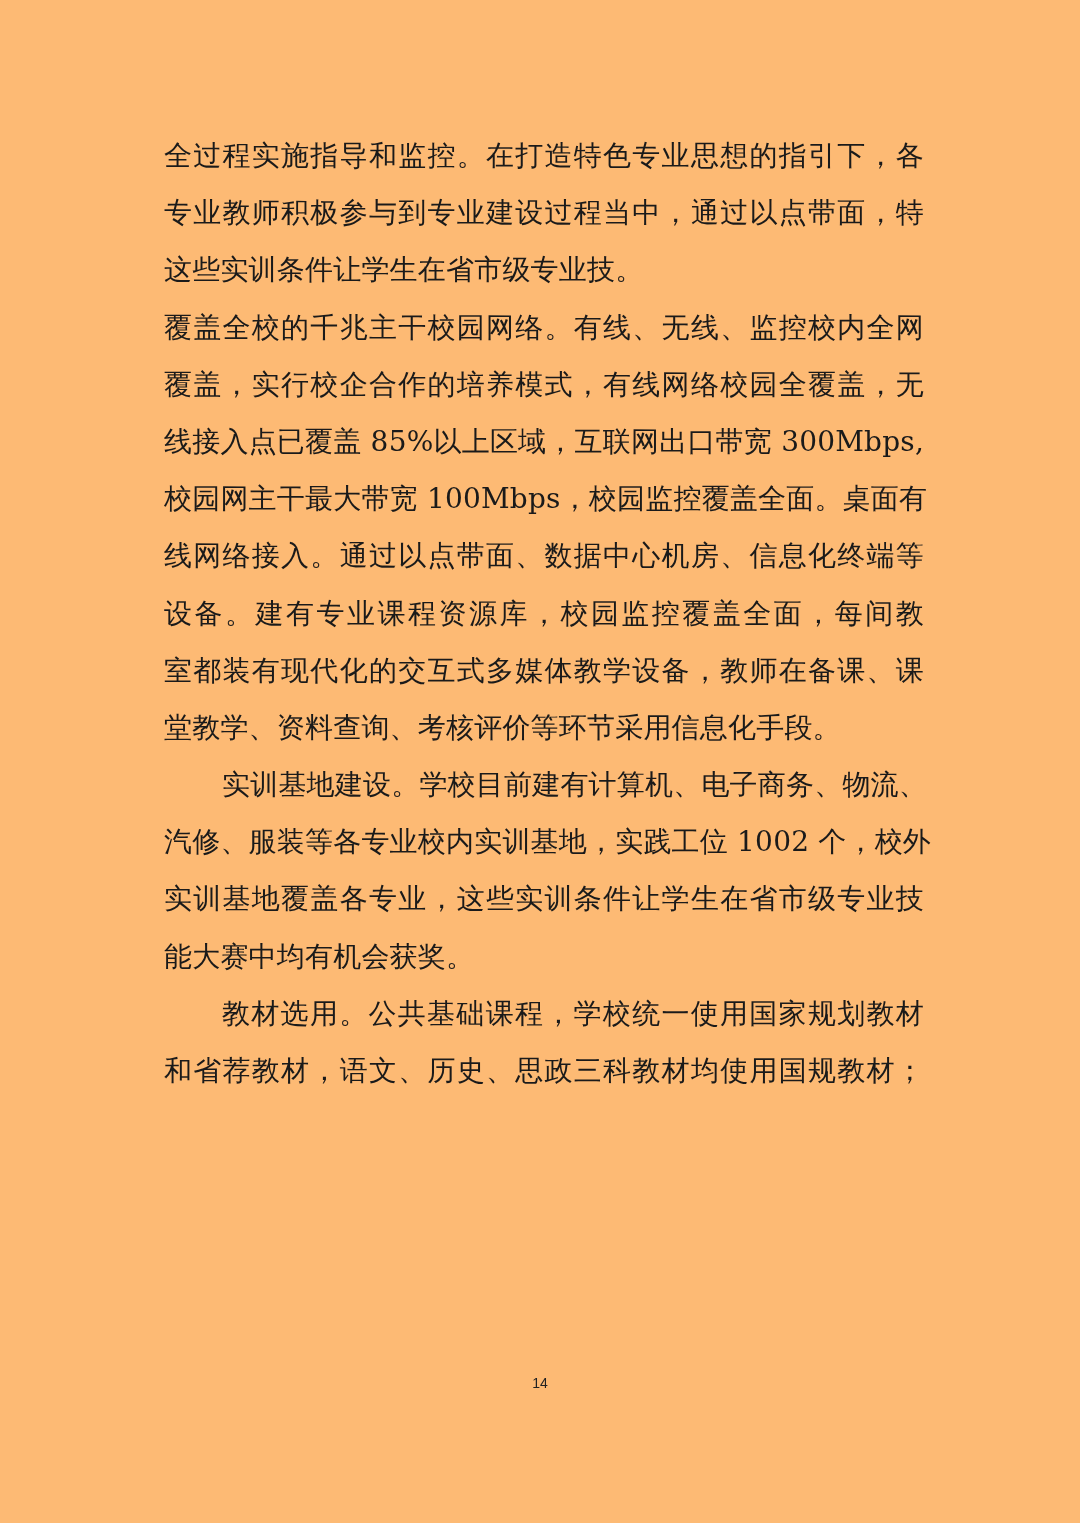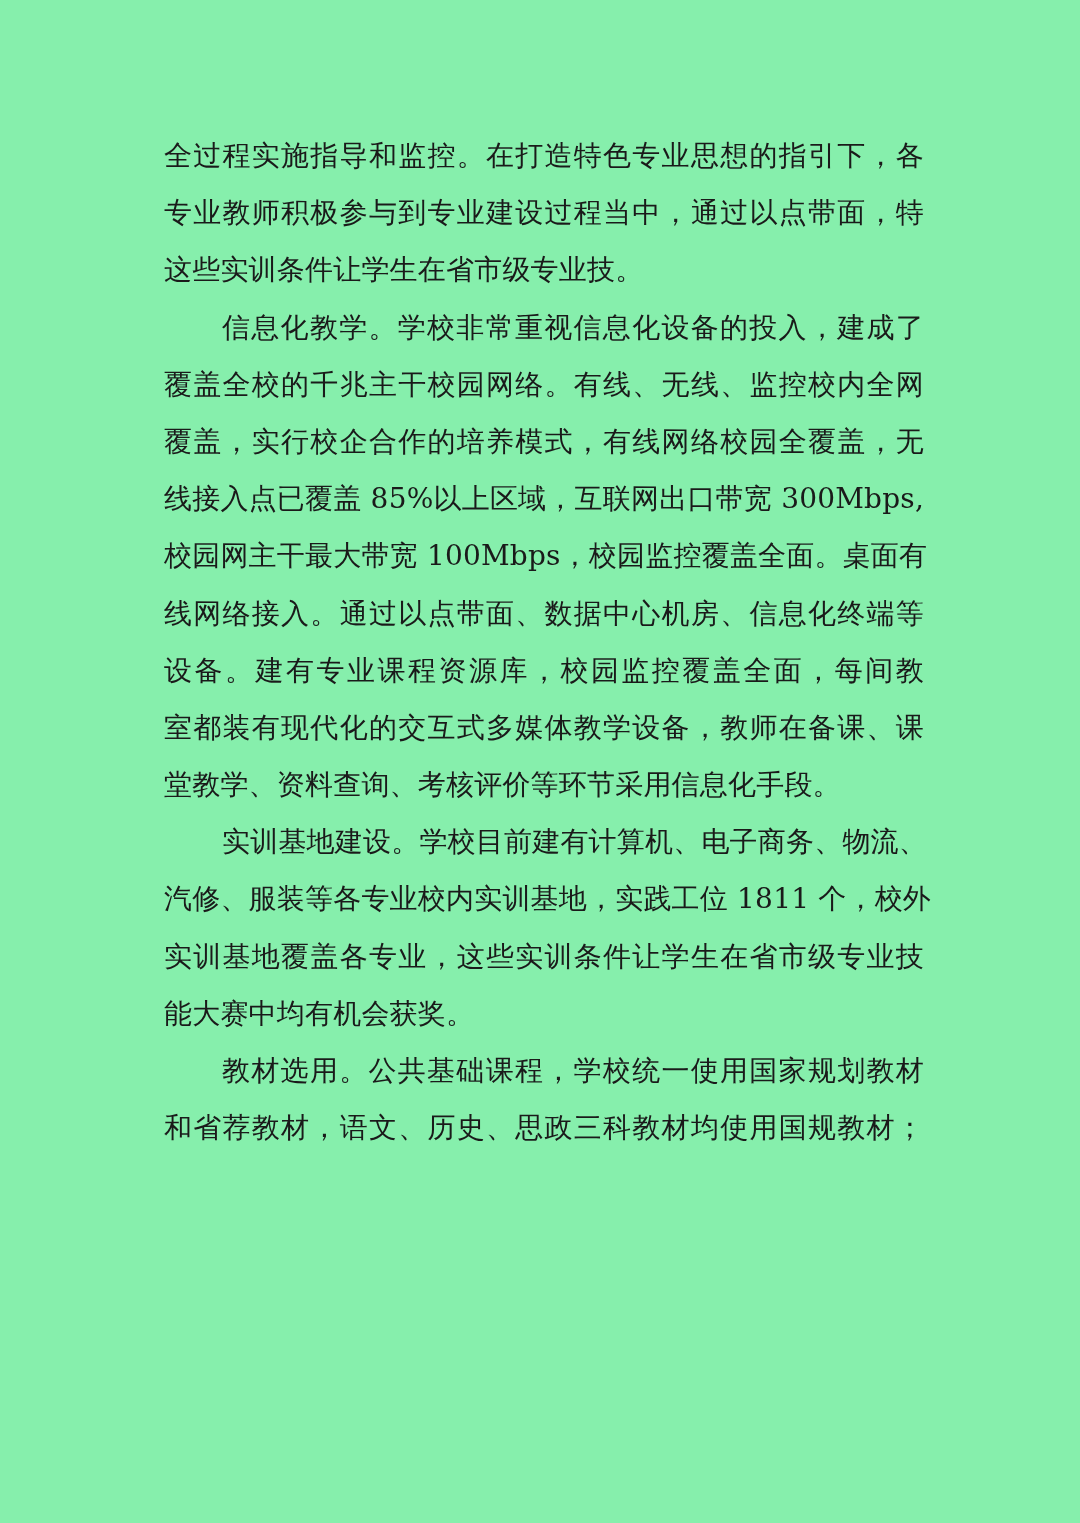--- a/index.html
+++ b/index.html
@@ -13,21 +13,21 @@
     position: relative;
     overflow: hidden;
     font-family: "DejaVu Serif", "Liberation Serif", serif;
     color: #1a1a1a;
   }
   .page {
     position: absolute;
     left: 0; top: 0;
     width: 1080px;
     height: 1523px;
-    background: #86efac;
+    background: #fdba74;
   }
   .body-text {
     position: absolute;
     left: 164px;
     top: 127px;
     width: 760px;
   }
   .line {
     height: 57.2px;
     line-height: 57.2px;
@@ -61,38 +61,38 @@
   <div class="body-text">
 
     <div>
       <div class="line">全过程实施指导和监控。在打造特色专业思想的指引下，各</div>
       <div class="line">专业教师积极参与到专业建设过程当中，通过以点带面，特</div>
       <div class="line last">这些实训条件让学生在省市级专业技。</div>
     </div>
 
 
     <div>
-      <div class="line indent">信息化教学。学校非常重视信息化设备的投入，建成了</div>
       <div class="line">覆盖全校的千兆主干校园网络。有线、无线、监控校内全网</div>
       <div class="line">覆盖，实行校企合作的培养模式，有线网络校园全覆盖，无</div>
       <div class="line">线接入点已覆盖 85%以上区域，互联网出口带宽 300Mbps,</div>
       <div class="line">校园网主干最大带宽 100Mbps，校园监控覆盖全面。桌面有</div>
       <div class="line">线网络接入。通过以点带面、数据中心机房、信息化终端等</div>
       <div class="line">设备。建有专业课程资源库，校园监控覆盖全面，每间教</div>
       <div class="line">室都装有现代化的交互式多媒体教学设备，教师在备课、课</div>
       <div class="line last">堂教学、资料查询、考核评价等环节采用信息化手段。</div>
     </div>
 
     <div>
       <div class="line indent">实训基地建设。学校目前建有计算机、电子商务、物流、</div>
-      <div class="line">汽修、服装等各专业校内实训基地，实践工位 1811 个，校外</div>
+      <div class="line">汽修、服装等各专业校内实训基地，实践工位 1002 个，校外</div>
       <div class="line">实训基地覆盖各专业，这些实训条件让学生在省市级专业技</div>
       <div class="line last">能大赛中均有机会获奖。</div>
     </div>
 
     <div>
       <div class="line indent">教材选用。公共基础课程，学校统一使用国家规划教材</div>
       <div class="line">和省荐教材，语文、历史、思政三科教材均使用国规教材；</div>
     </div>
 
   </div>
 
+  <div class="page-number">14</div>
 </div>
 
 </body></html>

